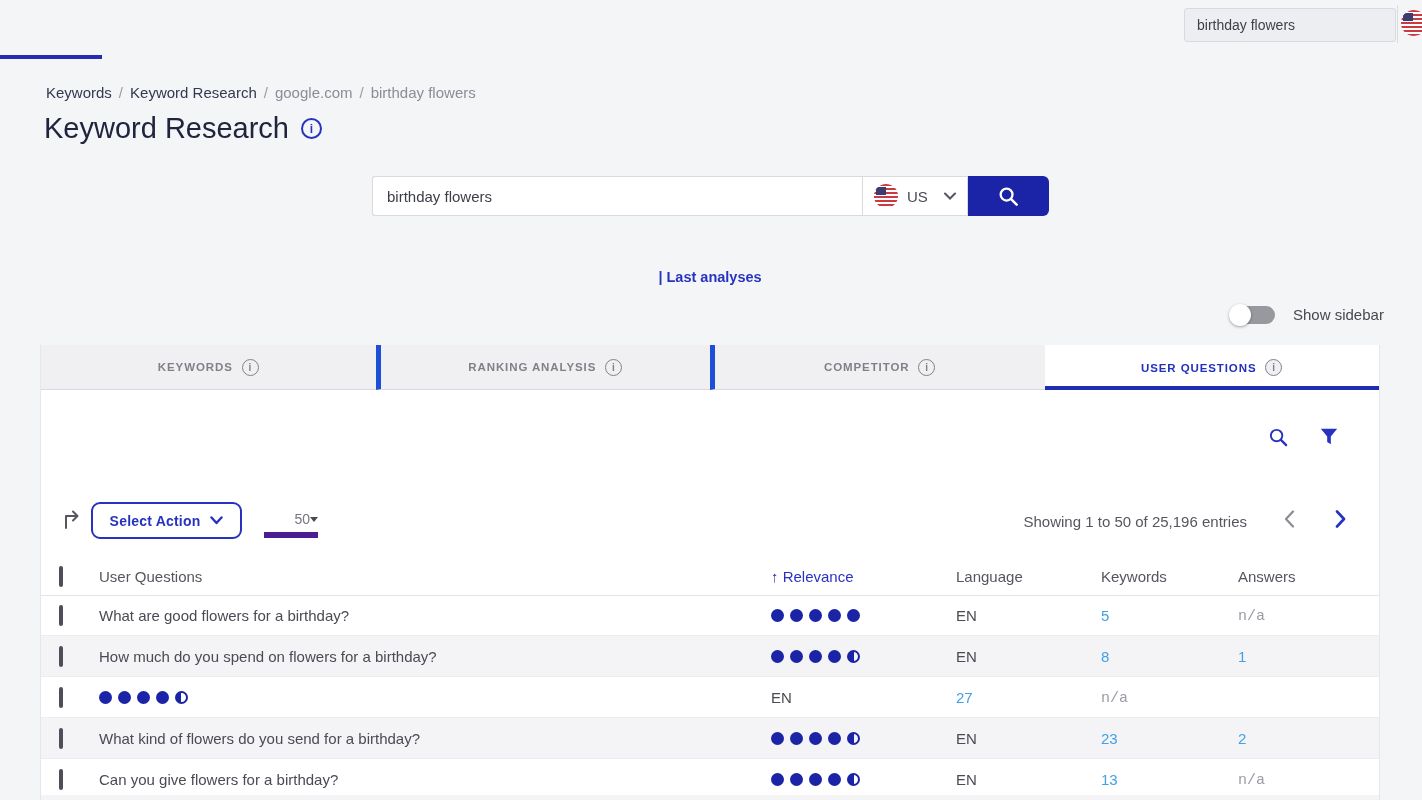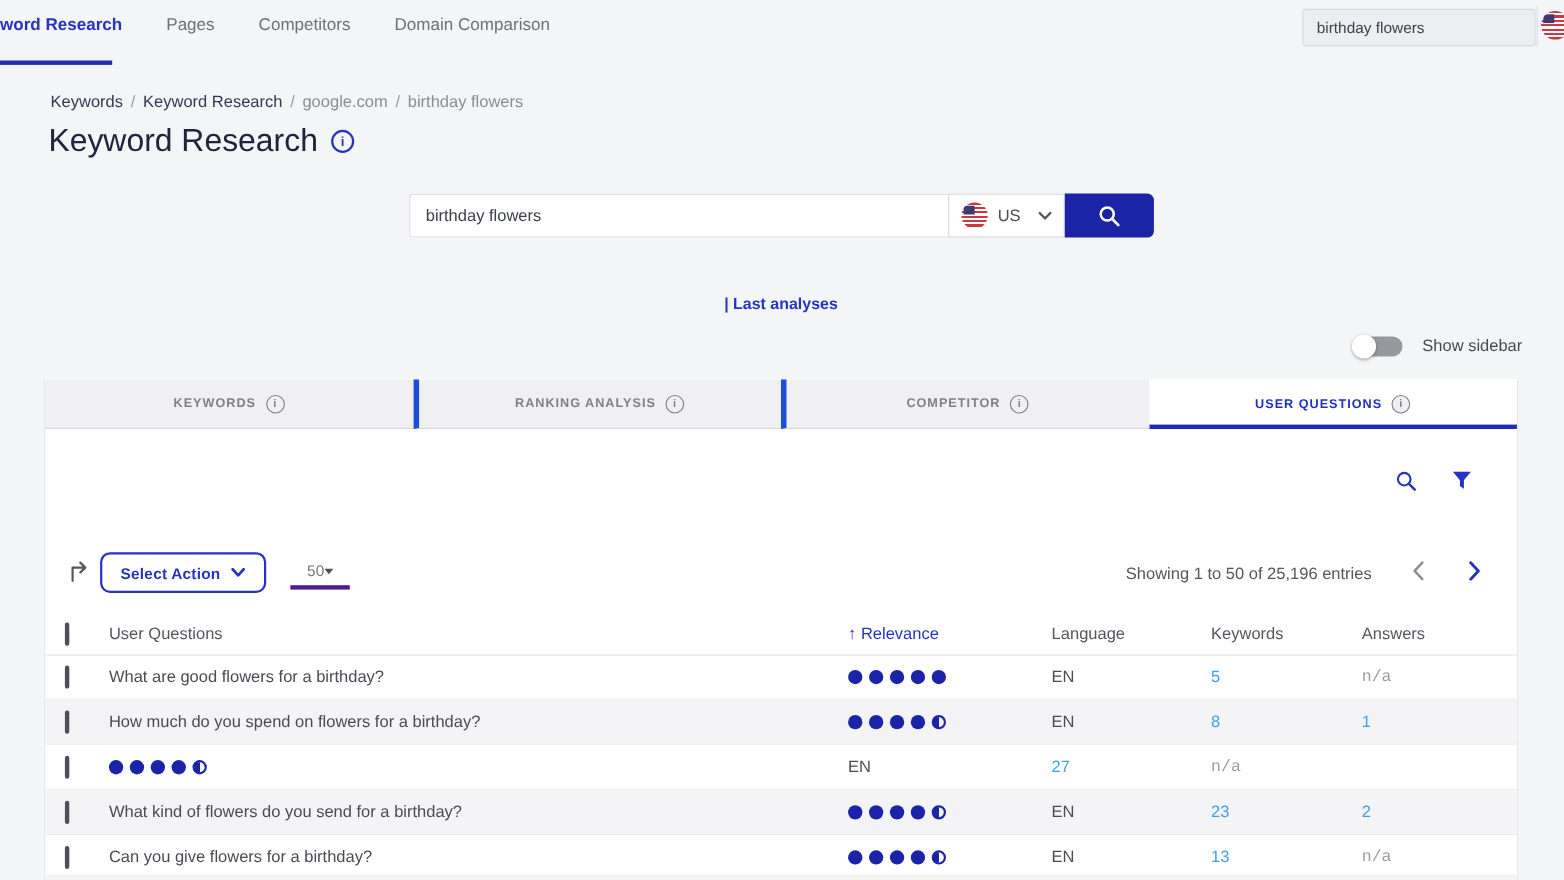--- a/index.html
+++ b/index.html
@@ -66,22 +66,22 @@
 
   .panel-tools{position:absolute;top:82px;right:40px;display:flex;gap:30px;}
   .tool-icon{cursor:pointer;display:flex;}
 
   
   .toolbar{position:absolute;left:0;top:155px;right:0;height:46px;}
   .export-icon{position:absolute;left:20px;top:8px;cursor:pointer;}
   .select-action{position:absolute;left:50px;top:2px;width:151px;height:37px;box-sizing:border-box;
     background:#fff;border:2px solid #2733c0;border-radius:9px;color:#2733c0;font-family:inherit;
     font-size:14px;font-weight:700;letter-spacing:.2px;display:flex;align-items:center;justify-content:center;gap:10px;cursor:pointer;}
-  .page-size{position:absolute;left:223px;top:6px;width:54px;height:26px;border-bottom:4px solid #4c1d95;
-    display:flex;align-items:center;justify-content:center;cursor:pointer;}
+  .page-size{position:absolute;left:223px;top:6px;width:54px;height:26px;border-bottom:6px solid #4c1d95;
+    display:flex;align-items:center;justify-content:flex-end;cursor:pointer;}
   .page-size .val{font-size:14px;color:#74757e;}
   .page-size .caret{width:0;height:0;border-left:4.5px solid transparent;border-right:4.5px solid transparent;border-top:5px solid #4a4b53;}
   .showing{position:absolute;right:132px;top:13px;font-size:15px;color:#55565e;}
   .pg{position:absolute;top:10px;cursor:pointer;display:flex;}
   .pg.prev{left:1243px;}
   .pg.next{left:1294px;}
 
   
   .grid{display:grid;grid-template-columns:58px 672px 185px 145px 137px auto;align-items:center;}
   .thead{position:absolute;left:0;top:212px;right:0;height:38px;border-bottom:1px solid #e4e4e8;
@@ -97,26 +97,20 @@
     border:2px solid #1b23a6;box-sizing:border-box;}
   .num-link{color:#41a0e8;cursor:pointer;}
   .na{color:#9b9ca6;font-family:Liberation Mono, monospace;}
   .partial-row{position:absolute;left:0;right:0;top:450px;height:5px;background:#f4f4f7;}
 </style>
 </head>
 <body>
 
 <div class="screen">
 
-  <div class="topnav-items">
-      <div class="nav-item active">word Research</div>
-      <div class="nav-item">Pages</div>
-      <div class="nav-item">Competitors</div>
-      <div class="nav-item">Domain Comparison</div>
-    </div>
   <div class="nav-underline"></div>
   <div class="topnav-search">
     <input readonly="" value="birthday flowers" style="">
   </div>
   <div class="topnav-divider"></div>
   <div class="flag flag-topright"></div>
 
   <div class="breadcrumb">
       <span class="bc-item">Keywords</span>
       <span class="bc-sep">/</span>

